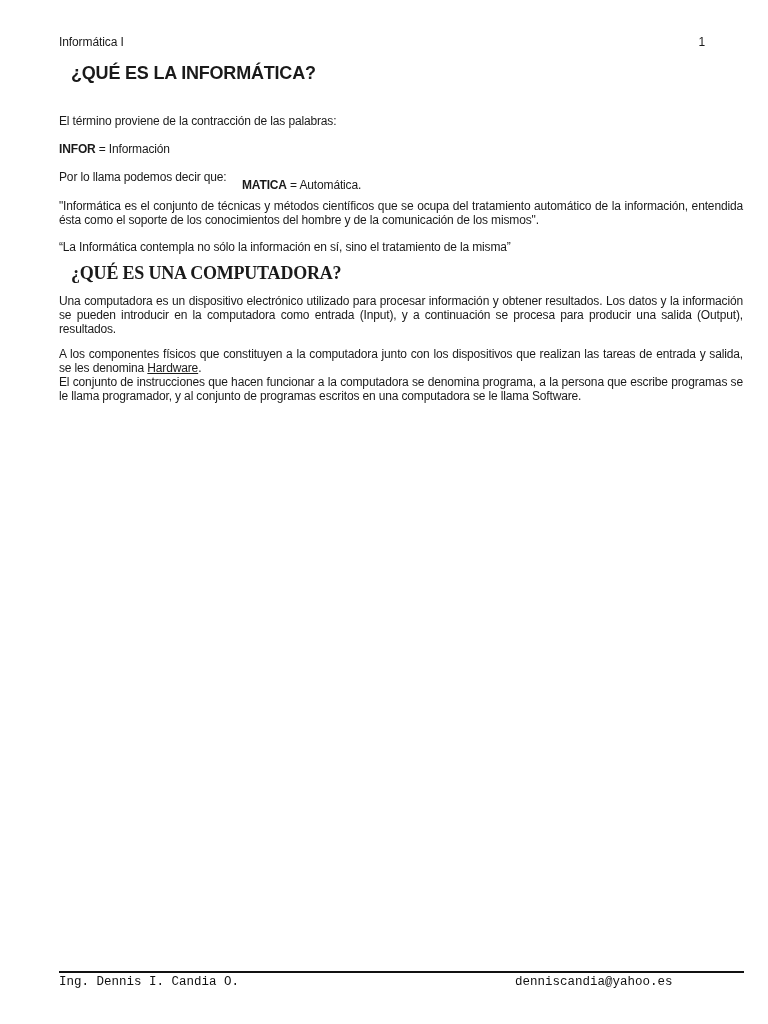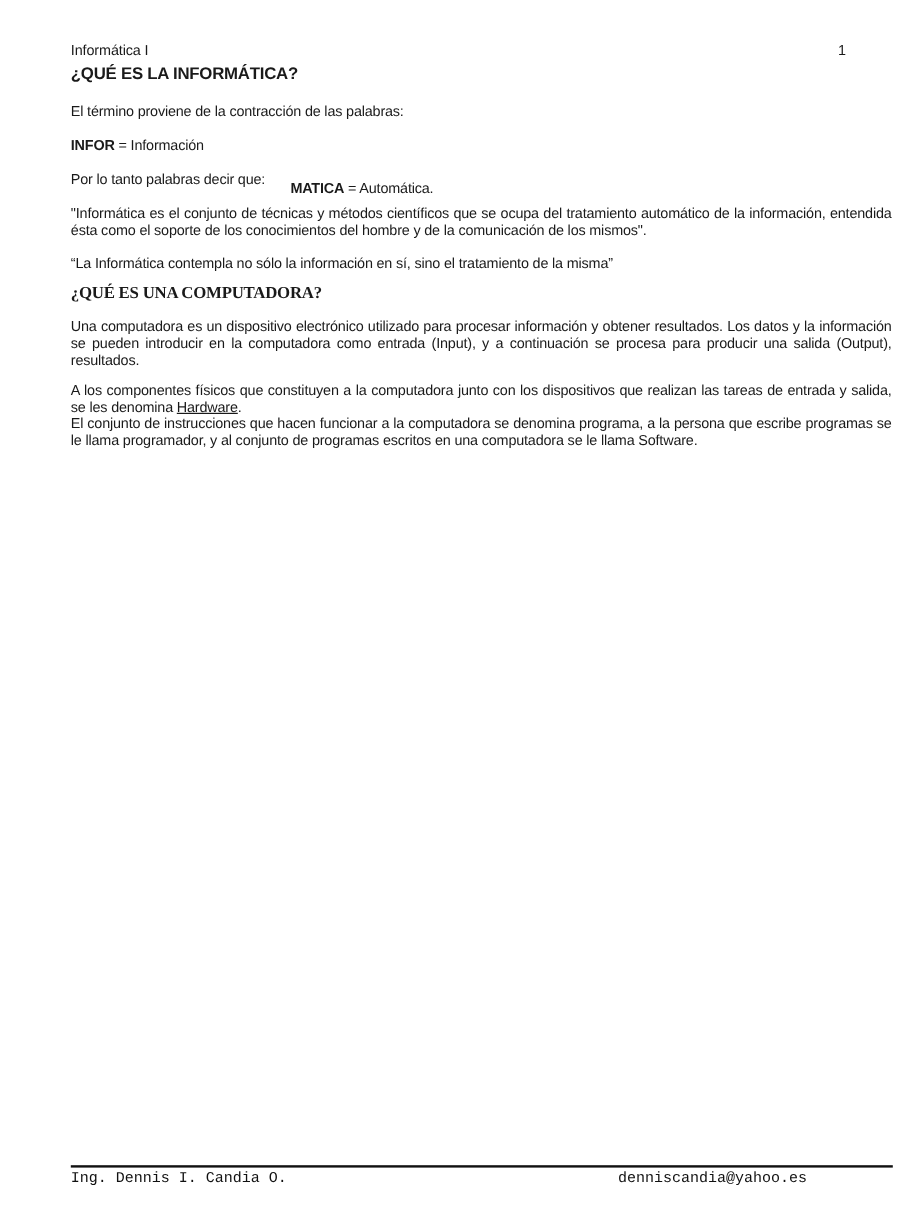--- a/index.html
+++ b/index.html
@@ -37,22 +37,22 @@
       position: absolute;
       left: 47px;
       top: 52px;
       width: 684px;
       font-size: 12px;
       line-height: 14px;
       letter-spacing: -0.15px;
     }
     .h {
       font-weight: bold;
-      font-size: 14px;
-      margin: 0;
+      font-size: 18px;
+      margin: 12px;
       line-height: 18px;
       letter-spacing: -0.2px;
     }
     .p {
       margin: 0;
       text-align: justify;
     }
     .defs {
       position: relative;
       height: 14px;
@@ -93,28 +93,28 @@
 
   <div class="hdr">
     <span class="hdr-title">Informática I</span>
     <span class="hdr-num">1</span>
   </div>
 
   <div class="content">
 
     <h2 class="h">¿QUÉ ES LA INFORMÁTICA?</h2>
 
-    <p class="p" style="margin-top:16px;">El término proviene de la contracción de las palabras:</p>
+    <p class="p" style="margin-top:32px;">El término proviene de la contracción de las palabras:</p>
 
     <div class="defs" style="margin-top:14px;padding-left:48px;">
       <span class="def" style="left:0;"><b>INFOR</b><span> = </span><span>Información</span></span>
       <span class="def" style="left:183px;margin-top:36px;"><b>MATICA</b><span> = </span><span>Automática.</span></span>
     </div>
 
-    <p class="p" style="margin-top:14px;">Por lo tanto palabras decir que:</p>
+    <p class="p" style="margin-top:14px;">Por lo llama podemos decir que:</p>
 
     <p class="p" style="margin-top:15px;">"Informática es el conjunto de técnicas y métodos científicos que se ocupa del tratamiento automático de la información, entendida ésta como el soporte de los conocimientos del hombre y de la comunicación de los mismos".</p>
 
     <p class="p" style="margin-top:13px;">“La Informática contempla no sólo la información en sí, sino el tratamiento de la misma”</p>
 
     <h2 class="h" style="margin-top:10px;font-family:Liberation Serif, serif;">¿QUÉ ES UNA COMPUTADORA?</h2>
 
     <p class="p" style="margin-top:11px;">Una computadora es un dispositivo electrónico utilizado para procesar información y obtener resultados. Los datos y la información se pueden introducir en la computadora como entrada (Input), y a continuación se procesa para producir una salida (Output), resultados.</p>
 
     <p class="p" style="margin-top:11px;"><span>A los componentes físicos que constituyen a la computadora junto con los dispositivos que realizan las tareas de entrada y salida, se les denomina </span><span class="u">Hardware</span><span>.</span></p>

